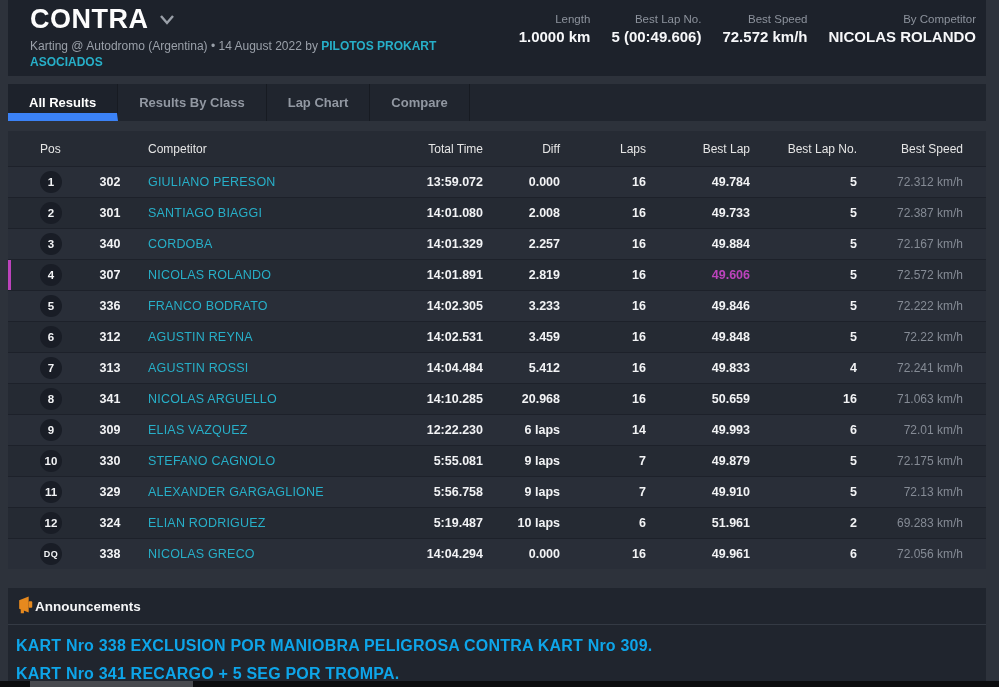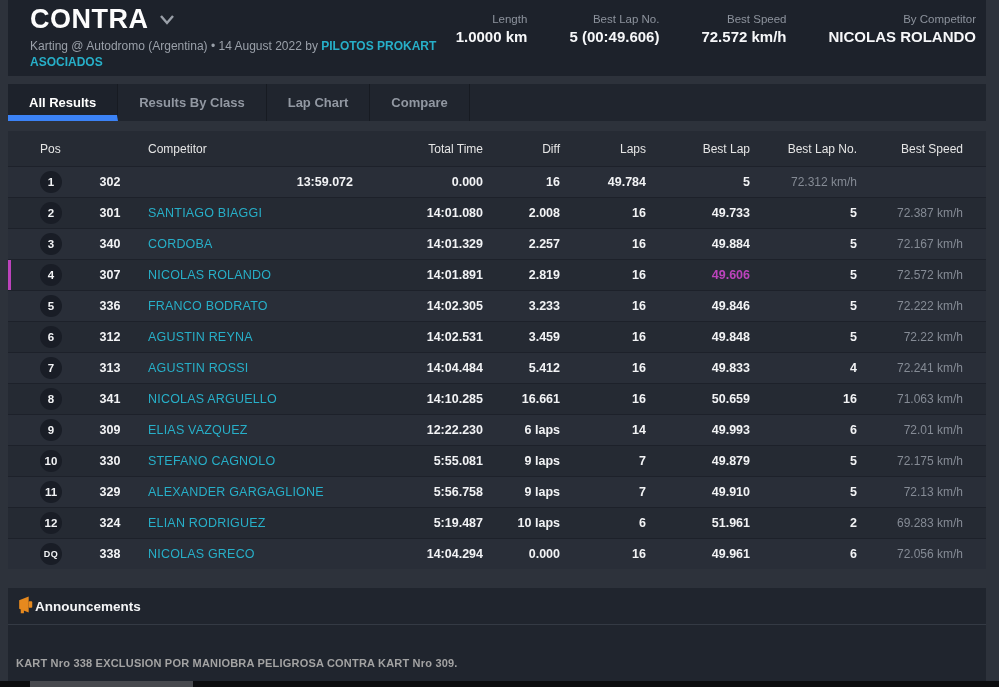--- a/index.html
+++ b/index.html
@@ -13,33 +13,33 @@
   .panel { position:absolute; left:8px; width:978px; }
 
   
   .event-header { top:0; height:76px; background:#1d222b; display:flex; justify-content:space-between; }
   .eh-left { padding:2px 0 0 22px; }
   .title-row { display:flex; align-items:center; gap:10px; }
   .event-title { font-size:27px; font-weight:800; letter-spacing:.5px; color:#fdfdfd; line-height:34px; }
   .chevron { margin-top:4px; }
   .event-subtitle { font-size:12px; line-height:16px; color:#9aa0a9; max-width:480px; margin-top:2px; }
   .event-subtitle a { color:#27afc8; text-decoration:none; font-weight:600; }
-  .eh-stats { display:flex; gap:42px; padding:13px 10px 0 0; }
+  .eh-stats { display:flex; gap:21px; padding:13px 10px 0 0; }
   .stat { text-align:right; }
   .stat-label { font-size:11.5px; color:#8d939d; display:block; }
   .stat-value { font-size:15px; font-weight:700; color:#f6f7f9; display:block; margin-top:3px; white-space:nowrap; }
 
   
   .tab-bar { top:84px; height:37px; background:#20252e; display:flex; }
   .tab {
     height:100%; padding:0 21px; background:transparent; border:none;
     border-right:1px solid #171b22; color:#9298a2; font-family:inherit;
     font-size:13px; font-weight:700; cursor:pointer; line-height:37px;
   }
-  .tab.active { background:#1d222b; color:#ffffff; border-bottom:6px solid #3b82f6; }
+  .tab.active { background:#1d222b; color:#ffffff; border-bottom:8px solid #3b82f6; }
 
   
   .results-table { top:131px; background:#262b34; padding-bottom:0; }
   .grid-row { display:grid; grid-template-columns:72px 60px 1fr 130px 77px 86px 104px 107px 106px 23px; align-items:center; }
   .thead { height:35px; font-size:12px; color:#e5e5e5; }
   .th { white-space:nowrap; }
   .th.right, .cell.right { text-align:right; }
   .th.pos { padding-left:32px; }
   .th.competitor, .cell.competitor { padding-left:8px; text-align:left; }
   .trow { height:31px; border-top:1px solid #1d212a; font-size:12.5px; }
@@ -57,21 +57,21 @@
   .cell.num { font-weight:700; color:#f2f3f5; }
   .cell.speed { font-weight:400; color:#858b95; font-size:12px; }
   .cell.magenta { color:var(--highlight-magenta,#bc43bc) !important; }
   .right-gutter { position:absolute; top:0; right:0; width:0px; height:100%; }
 
   
   .announcements { top:588px; height:99px; background:#20252e; overflow:hidden; }
   .ann-header { display:flex; align-items:center; height:37px; padding-left:8px; border-bottom:1px solid #343a44; }
   .ann-title { font-size:13.5px; font-weight:700; color:#f4f5f7; }
   .ann-list { padding:7px 8px 0 8px; }
-  .ann-line { font-size:11px; font-weight:700; color:#a3a3a3; letter-spacing:.2px; padding:5px 0;margin-top:20px; }
+  .ann-line { font-size:16px; font-weight:700; color:#0ea5e9; letter-spacing:.2px; padding:5px 0; }
 
   
   .hscrollbar { position:absolute; left:0; bottom:0; width:999px; height:6px; background:#0c0d0f; }
   .hscrollbar .thumb { position:absolute; left:30px; top:0; width:163px; height:6px; background:#47494e; }
 </style>
 </head>
 <body>
 
 <header class="panel event-header">
   <div class="eh-left">
@@ -124,20 +124,21 @@
     <div class="th right">Best Lap No.</div>
     <div class="th right">Best Speed</div>
     <div class="th"></div>
   </div>
   <div>
       <div class="grid-row trow">
     <div class="cell">
           <span class="pos-badge">1</span>
         </div>
     <div class="cell kart">302</div>
+    <div class="cell competitor"><a href="#">GIULIANO PERESON</a></div>
     <div class="cell right num">13:59.072</div>
     <div class="cell right num">0.000</div>
     <div class="cell right num">16</div>
     <div class="cell right num">49.784</div>
     <div class="cell right num">5</div>
     <div class="cell right speed">72.312 km/h</div>
     <div class="cell"></div>
   </div>
       <div class="grid-row trow">
     <div class="cell">
@@ -223,21 +224,21 @@
     <div class="cell right speed">72.241 km/h</div>
     <div class="cell"></div>
   </div>
       <div class="grid-row trow">
     <div class="cell">
           <span class="pos-badge">8</span>
         </div>
     <div class="cell kart">341</div>
     <div class="cell competitor"><a href="#">NICOLAS ARGUELLO</a></div>
     <div class="cell right num">14:10.285</div>
-    <div class="cell right num">16.661</div>
+    <div class="cell right num">20.968</div>
     <div class="cell right num">16</div>
     <div class="cell right num">50.659</div>
     <div class="cell right num">16</div>
     <div class="cell right speed">71.063 km/h</div>
     <div class="cell"></div>
   </div>
       <div class="grid-row trow">
     <div class="cell">
           <span class="pos-badge">9</span>
         </div>

